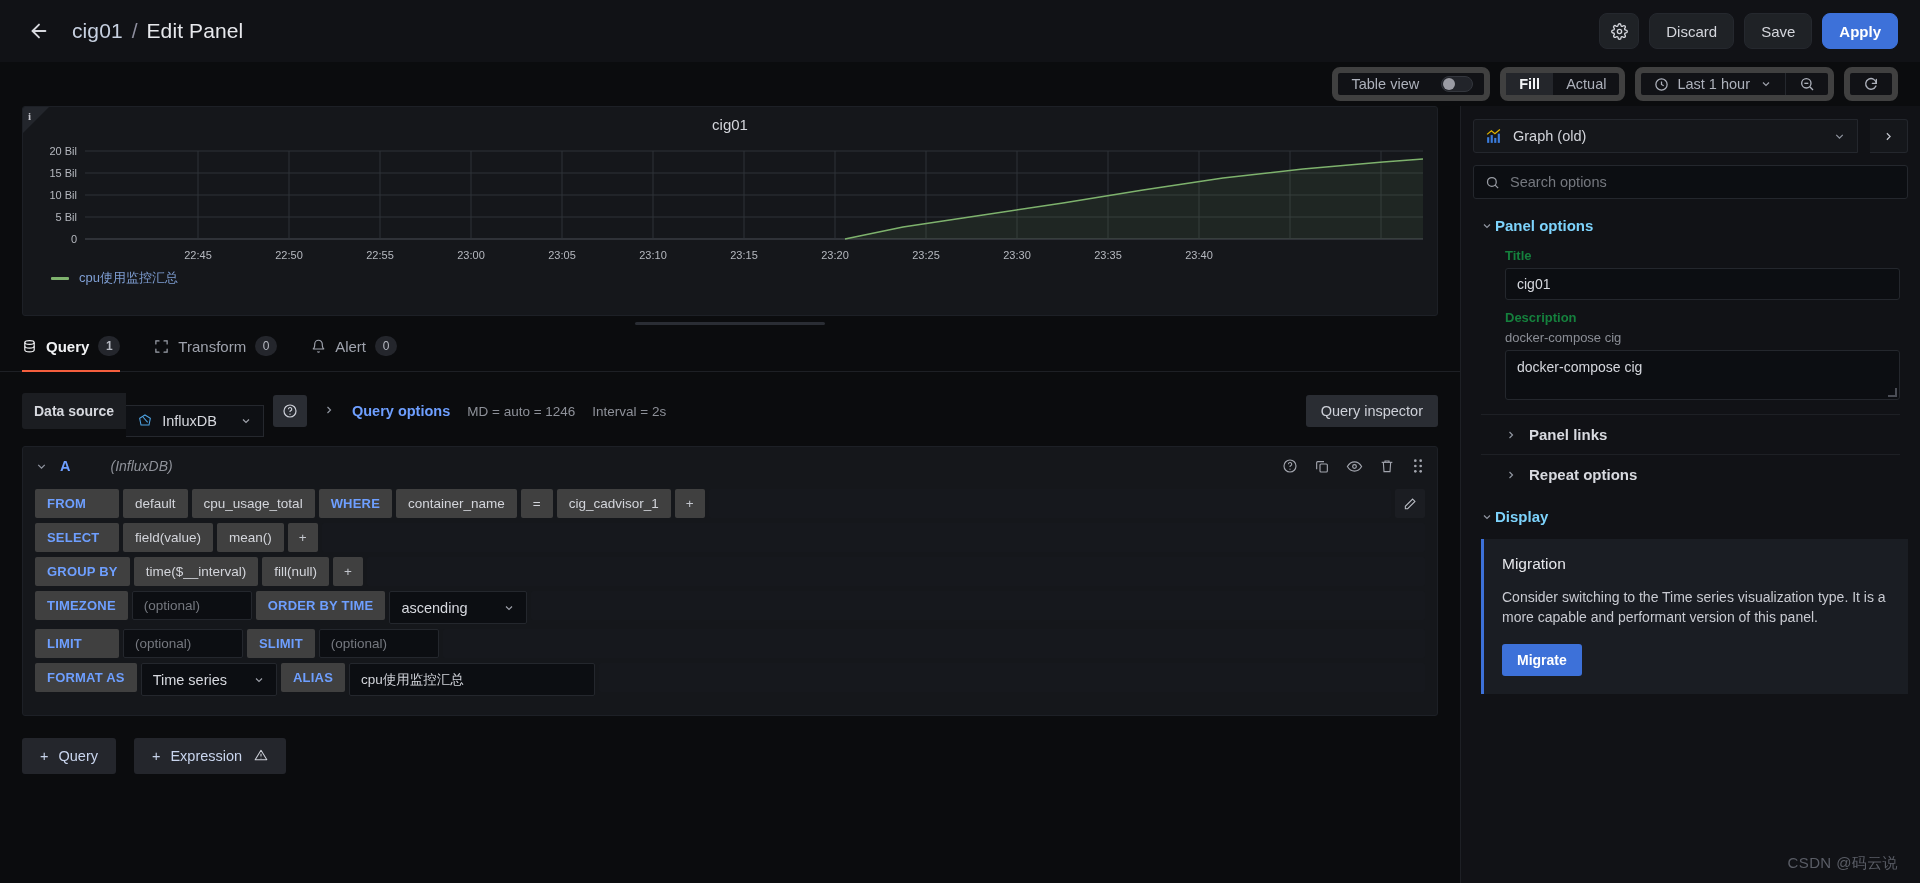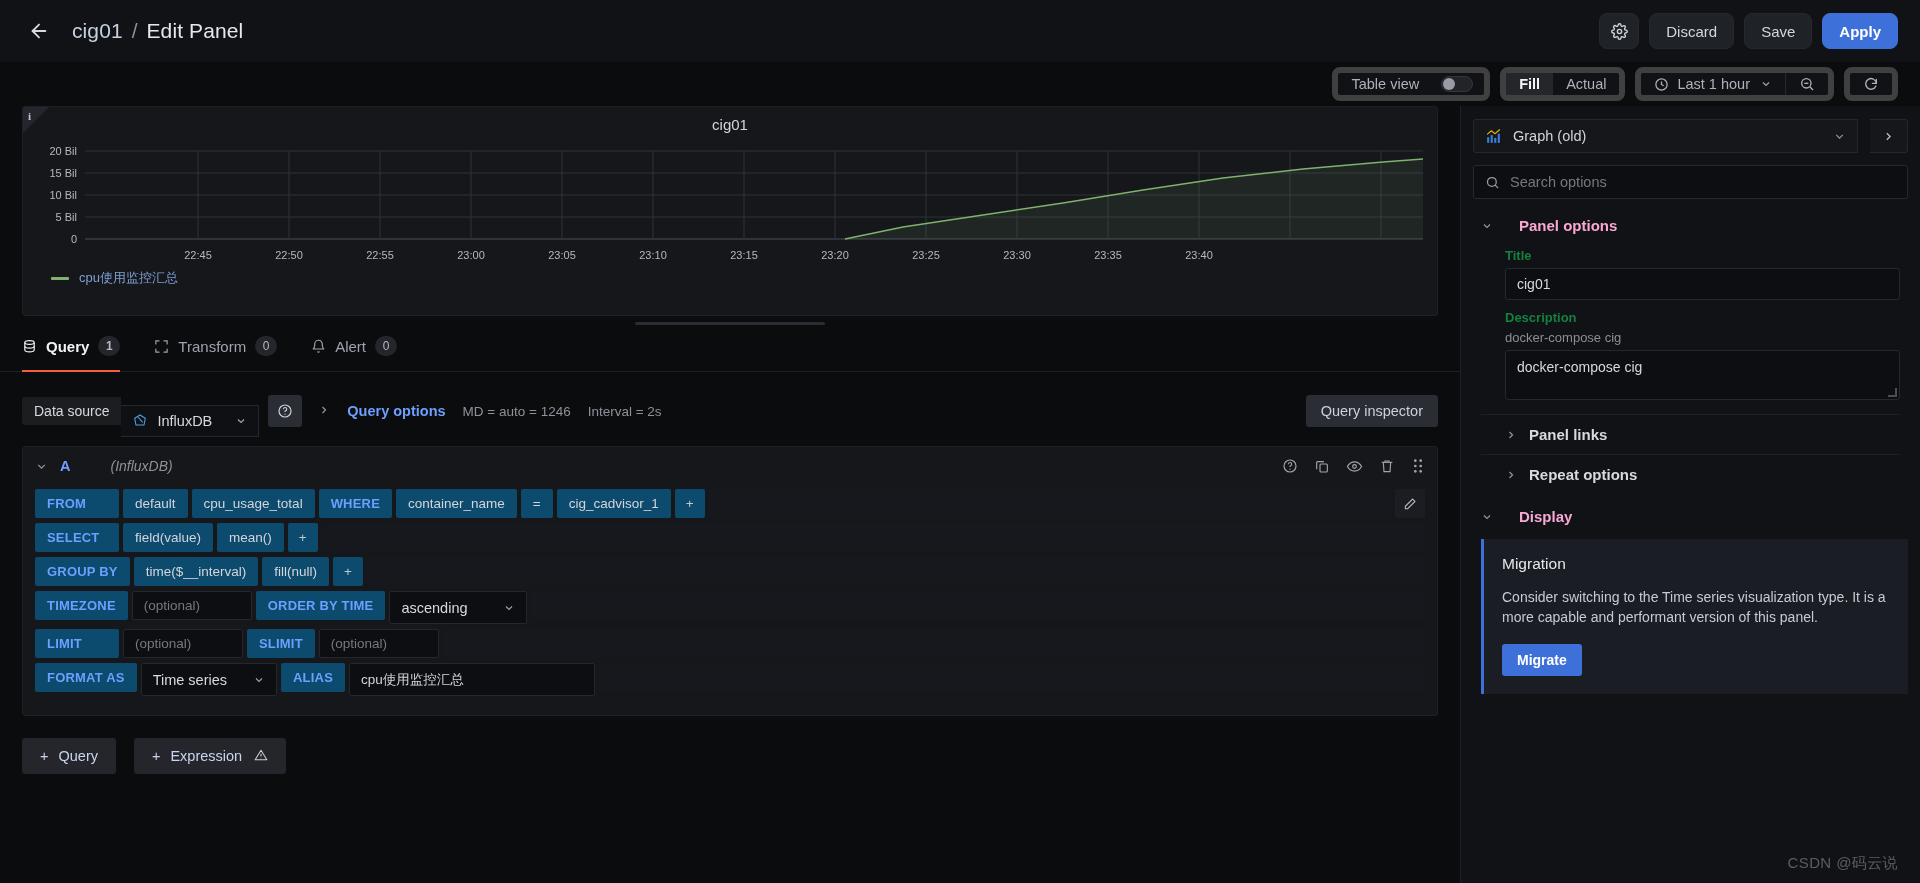--- a/index.html
+++ b/index.html
@@ -114,22 +114,22 @@
   .badge {
     min-width: 22px; height: 20px; padding: 0 6px; border-radius: 10px;
     background: #24262c; color: #b6b9c2; font-size: 12px;
     display: flex; align-items: center; justify-content: center;
   }
 
   
   .qscroll { flex: 1; overflow: hidden; padding: 0 22px; }
   .ds-row { display: flex; align-items: center; height: 38px; margin-top: 20px; gap: 0; }
   .ds-label {
-    height: 28px; display: flex; align-items: center; padding: 0 12px;
-    background: #1b1d21; border-radius: 3px 0 0 3px; font-size: 14px; color: #d6d8de; font-weight: 400;
+    height: 36px; display: flex; align-items: center; padding: 0 12px;
+    background: #1b1d21; border-radius: 3px 0 0 3px; font-size: 14px; color: #d6d8de; font-weight: 700;
   }
   .ds-picker {
     height: 32px; display: flex; align-items: center; gap: 9px; padding: 0 11px;
     background: #0e1014; border: 1px solid #25282e; border-left: none;
     font-size: 14.5px; color: #d6d8de; cursor: pointer; min-width: 118px; margin-top: 20px;
   }
   .ds-help {
     width: 34px; height: 32px; display: flex; align-items: center; justify-content: center;
     background: #2a2d33; border-radius: 3px; margin-left: 9px; cursor: pointer;
   }
@@ -150,21 +150,21 @@
   .query-head .qcaret { color: #9196a1; display: flex; }
   .query-head .qletter { color: #6e9fff; font-weight: 700; font-size: 14.5px; }
   .query-head .qds { color: #8e9199; font-style: italic; font-size: 14px; margin-left: 28px; }
   .query-head .qicons { margin-left: auto; display: flex; align-items: center; gap: 16px; color: #a2a5ae; }
   .qi { cursor: pointer; display: flex; }
 
   .qrows { padding: 4px 12px 14px 12px; }
   .qrow { display: flex; align-items: stretch; gap: 4px; margin-bottom: 5px; position: relative; }
   .seg {
     height: 29px; display: flex; align-items: center; padding: 0 12px;
-    background: #0c4a6e; border-radius: 2px; font-size: 13.5px; color: #d3d5db; white-space: nowrap;
+    background: #404040; border-radius: 2px; font-size: 13.5px; color: #d3d5db; white-space: nowrap;
   }
   .seg.kw { color: #6e9fff; font-weight: 600; font-size: 13px; letter-spacing: .2px; min-width: 84px; }
   .seg.plus { color: #c3c6cd; padding: 0 11px; cursor: pointer; }
   .seg.fill { flex: 1; background: #16181d; }
   .inp {
     height: 29px; display: flex; align-items: center; padding: 0 11px;
     background: #0c0e12; border: 1px solid #24272d; border-radius: 2px;
     font-size: 13.5px; color: #d3d5db; min-width: 120px;
   }
   .inp.ph { color: #75787f; }
@@ -211,22 +211,22 @@
     border: 1px solid #24272d; border-radius: 3px; overflow: hidden;
   }
   .seg-tabs .st {
     flex: 1; display: flex; align-items: center; justify-content: center;
     font-size: 14.5px; color: #a9adb6; cursor: pointer;
   }
   .seg-tabs .st.sel { background: #24262c; color: #eceef1; }
   .opt-body { flex: 1; overflow: hidden; padding: 0 0 0 0; }
   .opt-group { padding: 14px 20px 0 20px; }
   .group-head {
-    display: flex; align-items: center; gap: 26px; font-size: 15px;
-    color: #f9a8d4; font-weight: 600; cursor: pointer; padding: 4px 0;
+    display: flex; align-items: center; gap: 2px; font-size: 15px;
+    color: #7dd3fc; font-weight: 600; cursor: pointer; padding: 4px 0;
   }
   .group-head .gcaret { color: #9196a1; display: flex; }
   .fld { padding: 10px 0 0 24px; }
   .fld-label { font-size: 13px; font-weight: 600; color: #15803d; margin-bottom: 5px; }
   .fld-sub { font-size: 13px; color: #8b8e96; margin-bottom: 5px; }
   .fld-input {
     height: 32px; display: flex; align-items: center; padding: 0 11px;
     background: #0c0e12; border: 1px solid #24272d; border-radius: 3px;
     font-size: 14px; color: #d6d8de;
   }

